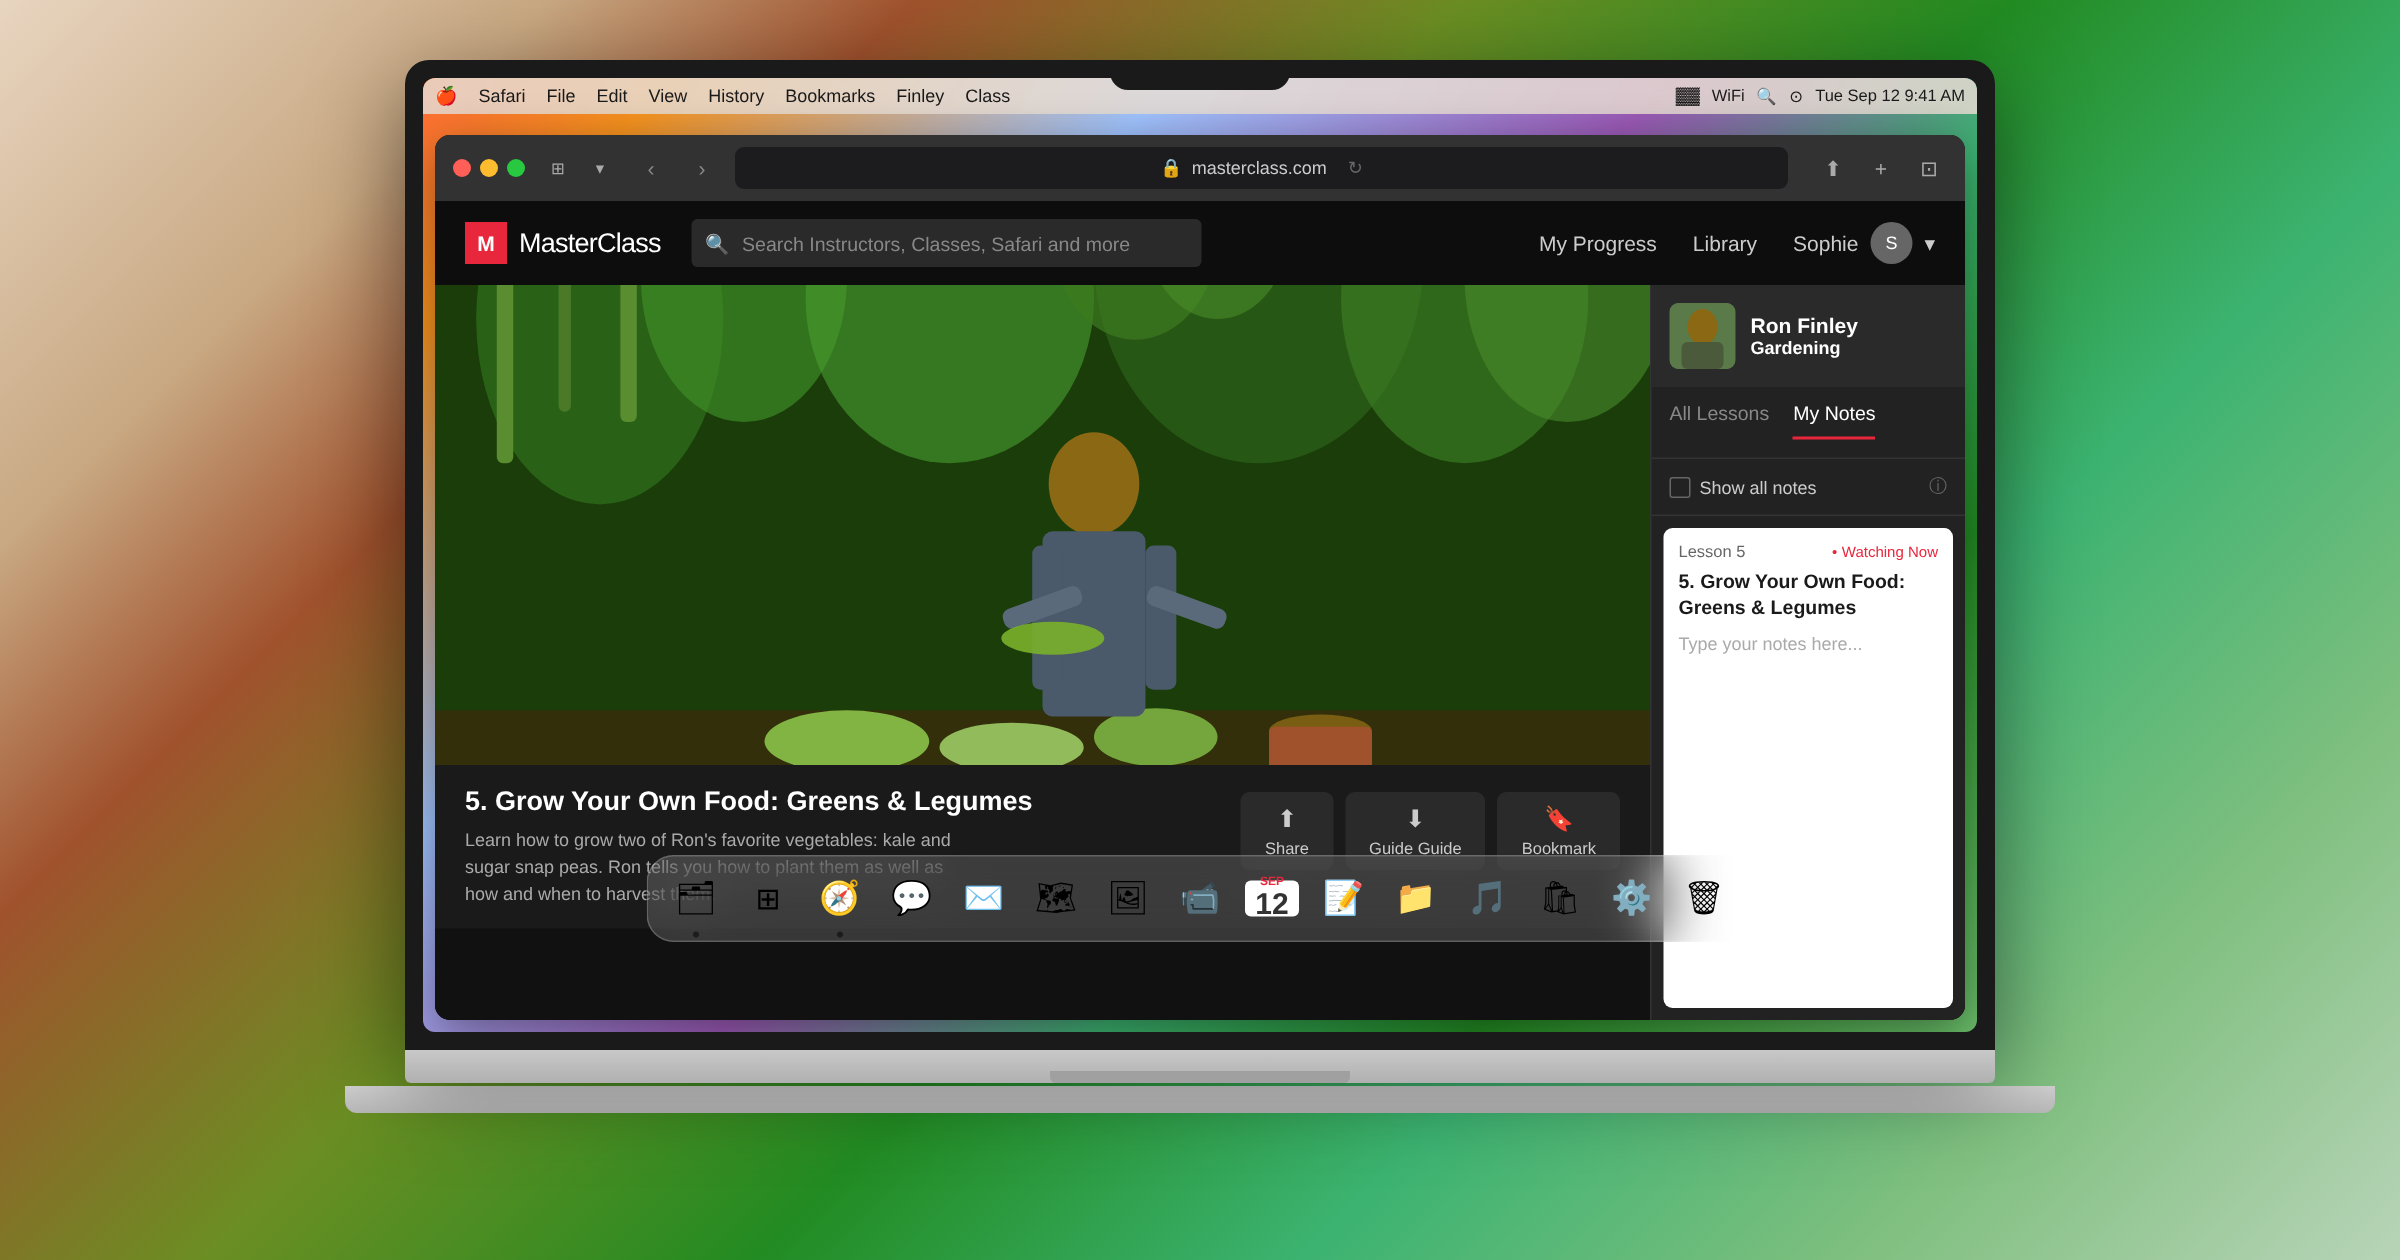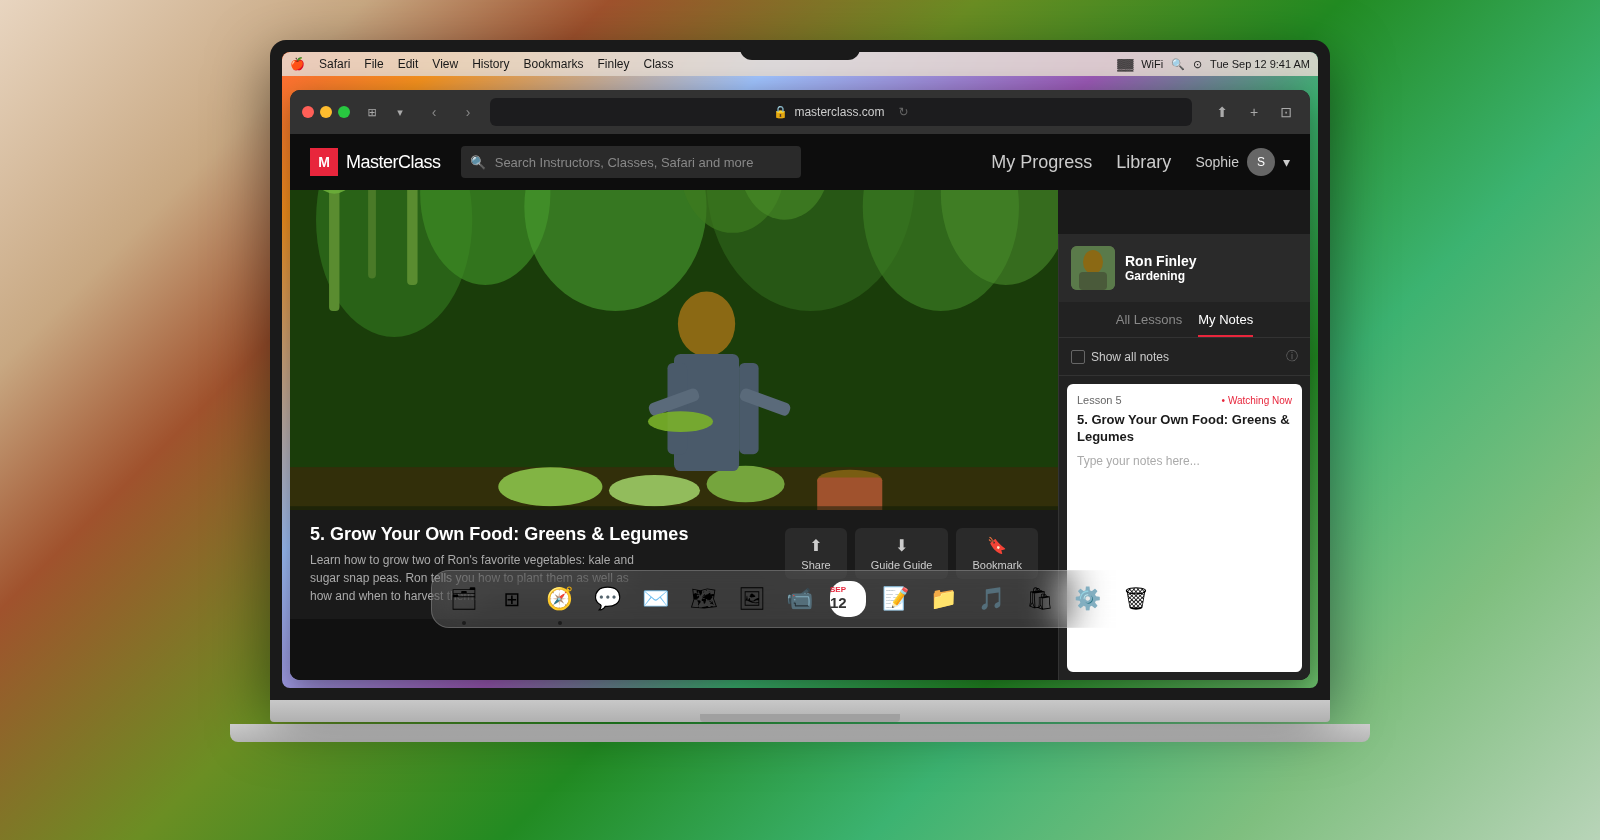--- a/index.html
+++ b/index.html
@@ -233,21 +233,21 @@
 
     .mc-nav-right {
       margin-left: auto;
       display: flex;
       align-items: center;
       gap: 24px;
     }
 
     .mc-nav-link {
       color: #ccc;
-      font-size: 18px;
+      font-size: 14px;
       cursor: pointer;
     }
 
     .mc-user {
       display: flex;
       align-items: center;
       gap: 8px;
       color: #ccc;
       font-size: 14px;
       cursor: pointer;
@@ -346,27 +346,26 @@
       border: none;
     }
 
     .video-action-icon {
       font-size: 16px;
       color: #ccc;
     }
 
     
     .notes-panel {
-      width: 252px;
+      width: 210px;
       background: #222;
       display: flex;
       flex-direction: column;
       border-left: 1px solid #333;
       flex-shrink: 0;
-      margin-top: 44px;
     }
 
     .instructor-header {
       padding: 12px;
       background: #2a2a2a;
       display: flex;
       align-items: center;
       gap: 10px;
     }
 
@@ -391,24 +390,23 @@
     }
 
     .instructor-subject {
       color: #ffffff;
       font-size: 12px;
       font-weight: bold;
     }
 
     .notes-tabs {
       display: flex;
-      padding: 10px 12px 0;
+      padding: 10px 12px 12px;
       gap: 16px;
       border-bottom: 1px solid #333;
-      justify-content: center;
     }
 
     .notes-tab {
       color: #888;
       font-size: 13px;
       padding-bottom: 8px;
       cursor: pointer;
     }
 
     .notes-tab.active {
@@ -784,23 +782,23 @@
         <div class="dock-item">
           <span>🗺</span>
         </div>
         <div class="dock-item">
           <span>🖼</span>
         </div>
         <div class="dock-item">
           <span>📹</span>
         </div>
         <div class="dock-item" style="font-size:16px;">
-          <span style="display:flex;flex-direction:column;justify-content:center;width:36px;height:36px;background:#fff;border-radius:15px;font-size:10px;color:#333;font-weight:bold;line-height:1.1;">
+          <span style="display:flex;flex-direction:column;align-items:center;justify-content:center;width:36px;height:24px;background:#fff;border-radius:4px;font-size:10px;color:#333;font-weight:bold;line-height:1.1;">
             <span style="font-size:8px;color:#e8263c;font-weight:bold;">SEP</span>
-            <span style="font-size:15px;color:#333;">12</span>
+            <span style="font-size:20px;color:#333;">12</span>
           </span>
         </div>
         <div class="dock-item">
           <span>📝</span>
         </div>
         <div class="dock-item">
           <span>📁</span>
         </div>
         <div class="dock-item">
           <span>🎵</span>

